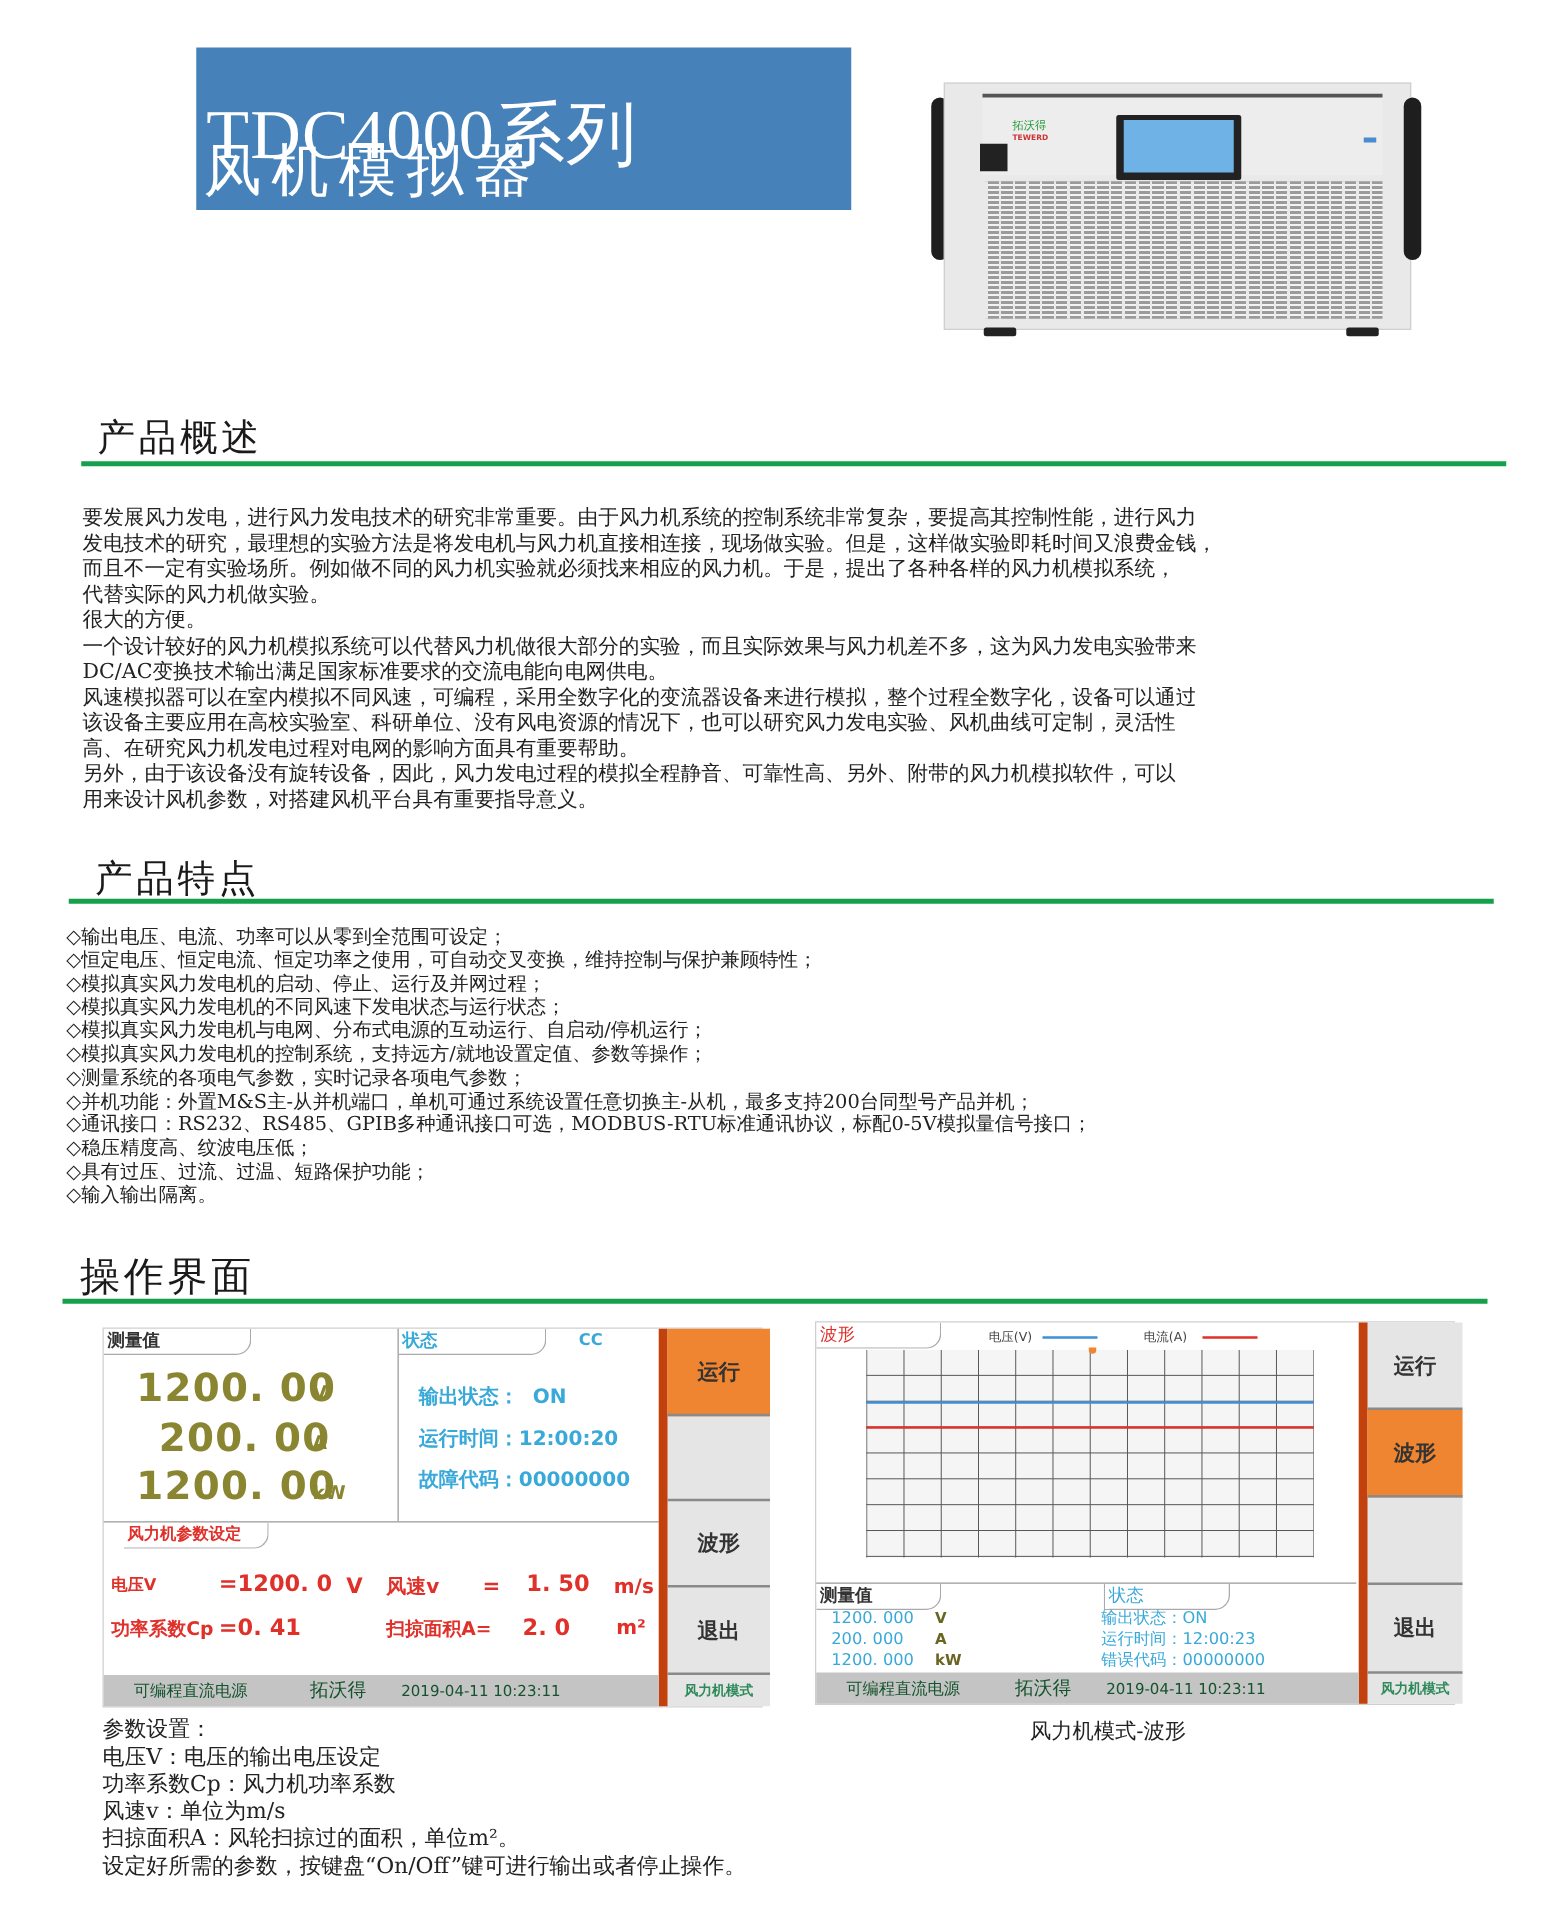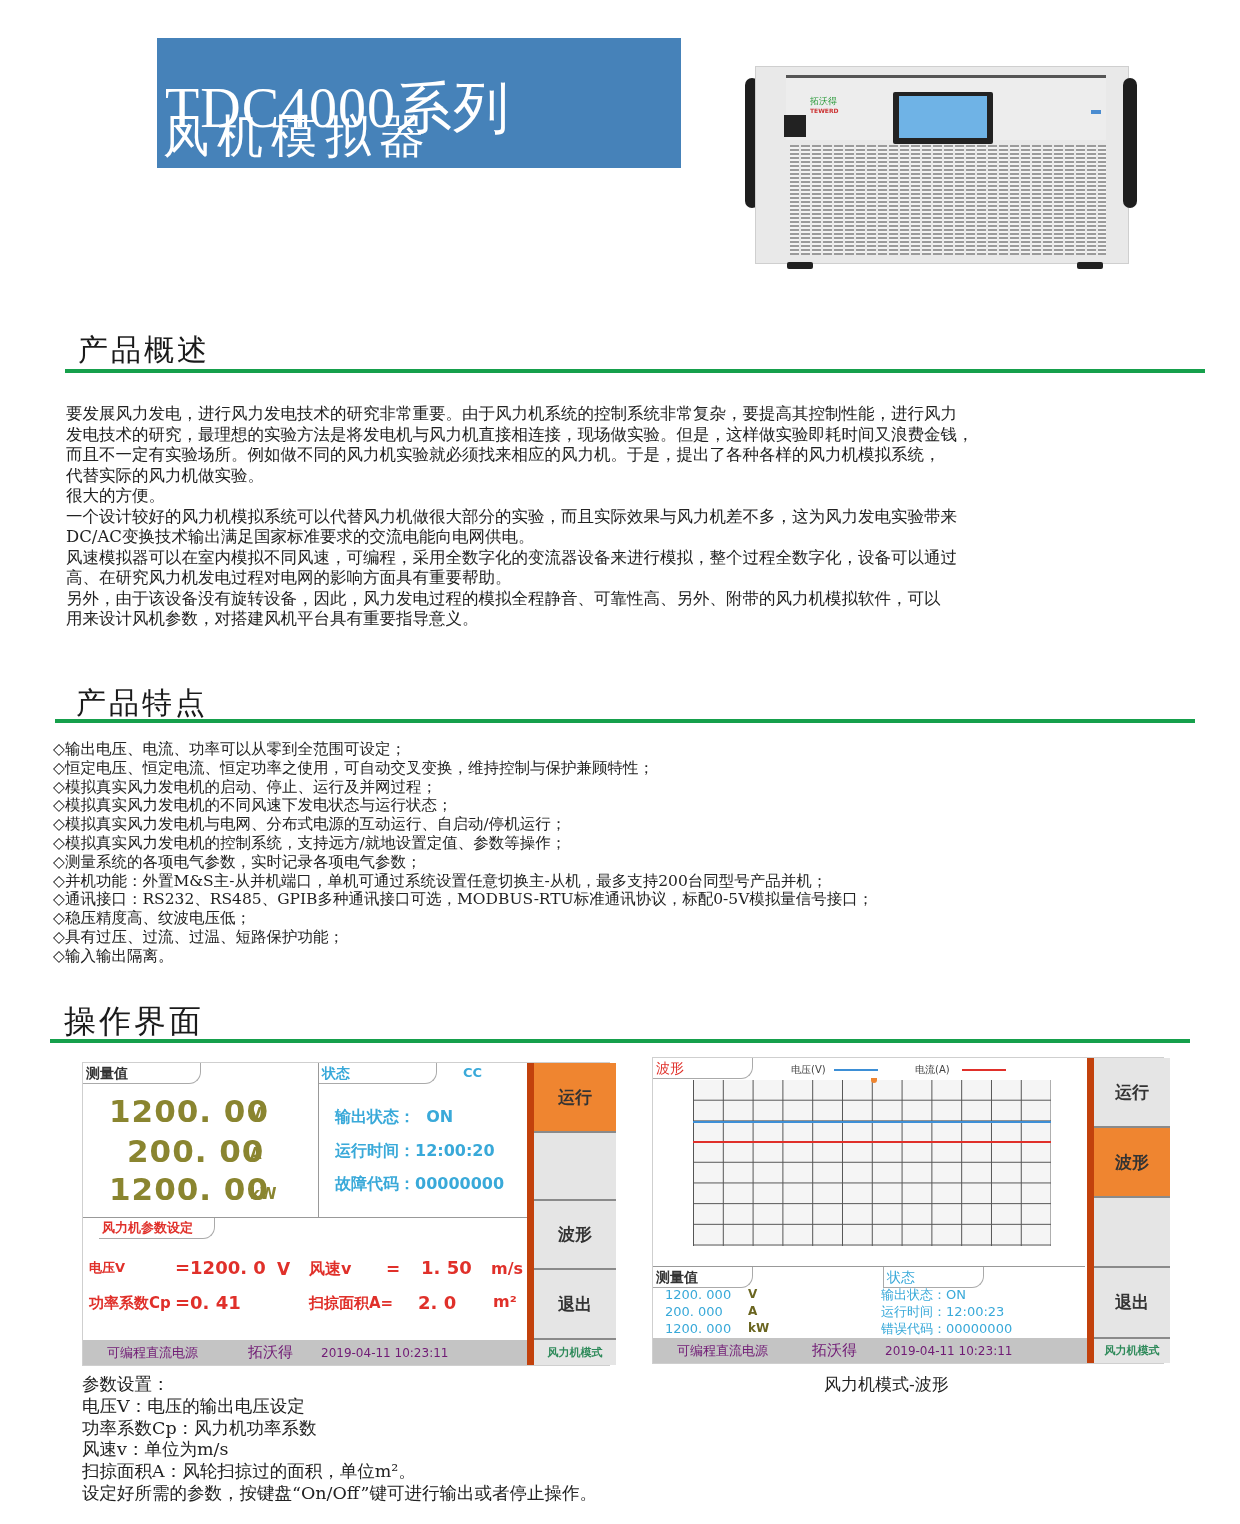--- a/index.html
+++ b/index.html
@@ -28,21 +28,21 @@
   .sec-line{height:4px;background:#16a04c;}
   .para{font-size:16.5px;line-height:20.5px;color:#222;}
   .feat{font-size:15.5px;line-height:18.8px;color:#222;}
   
   .scr{background:#fff;border:1px solid #cfcfcf;font-family:"DejaVu Sans","Liberation Sans",sans-serif;}
   .tab{position:absolute;height:20px;border:1px solid #aaa;border-top:none;border-left:none;border-bottom-right-radius:12px;font-weight:bold;font-size:14px;line-height:20px;padding-left:3px;}
   .side{position:absolute;background:#e5e5e5;border-left:7px solid #c2410c;}
   .side .btn{position:absolute;left:0;width:100%;display:flex;align-items:center;justify-content:center;font-size:17px;font-weight:bold;color:#333;border-bottom:2px solid #8a8a8a;box-sizing:border-box;}
   .side .btn.on{background:#ef8530;}
   .side .mode{position:absolute;left:0;width:100%;height:22px;font-size:11px;font-weight:bold;color:#2e8a5a;display:flex;align-items:center;justify-content:center;}
-  .status{position:absolute;background:#c4c4c4;color:#701a75;font-size:13px;display:flex;align-items:center;text-align:right;}
+  .status{position:absolute;background:#c4c4c4;color:#14532d;font-size:13px;display:flex;align-items:center;text-align:right;}
   .big{position:absolute;color:#8a8530;font-size:31px;font-weight:bold;letter-spacing:1px;}
   .unit{position:absolute;color:#8a8530;font-size:15px;font-weight:bold;}
   .cy{color:#39a9d9;}
   .rd{color:#e0302a;font-weight:bold;}
   .grid{position:absolute;background:#f5f5f5;}
   .caption{font-size:17px;}
 </style>
 </head>
 <body>
 
@@ -73,20 +73,21 @@
 <div class="abs sec-line" style="left:65px;top:369px;width:1140px;"></div>
 <div class="abs para" id="ov" style="left:66px;top:404px;width:1150px;">
     <div>要发展风力发电，进行风力发电技术的研究非常重要。由于风力机系统的控制系统非常复杂，要提高其控制性能，进行风力</div>
     <div>发电技术的研究，最理想的实验方法是将发电机与风力机直接相连接，现场做实验。但是，这样做实验即耗时间又浪费金钱，</div>
     <div>而且不一定有实验场所。例如做不同的风力机实验就必须找来相应的风力机。于是，提出了各种各样的风力机模拟系统，</div>
     <div>代替实际的风力机做实验。</div>
     <div>很大的方便。</div>
     <div>一个设计较好的风力机模拟系统可以代替风力机做很大部分的实验，而且实际效果与风力机差不多，这为风力发电实验带来</div>
     <div>DC/AC变换技术输出满足国家标准要求的交流电能向电网供电。</div>
     <div>风速模拟器可以在室内模拟不同风速，可编程，采用全数字化的变流器设备来进行模拟，整个过程全数字化，设备可以通过</div>
+    <div>该设备主要应用在高校实验室、科研单位、没有风电资源的情况下，也可以研究风力发电实验、风机曲线可定制，灵活性</div>
     <div>高、在研究风力机发电过程对电网的影响方面具有重要帮助。</div>
     <div>另外，由于该设备没有旋转设备，因此，风力发电过程的模拟全程静音、可靠性高、另外、附带的风力机模拟软件，可以</div>
     <div>用来设计风机参数，对搭建风机平台具有重要指导意义。</div>
   </div>
 
 <div class="abs sec-title" style="left:76px;top:683px;">产品特点</div>
 <div class="abs sec-line" style="left:55px;top:719px;width:1140px;"></div>
 <div class="abs feat" id="ft" style="left:53px;top:740px;width:1150px;">
     <div>◇输出电压、电流、功率可以从零到全范围可设定；</div>
     <div>◇恒定电压、恒定电流、恒定功率之使用，可自动交叉变换，维持控制与保护兼顾特性；</div>

